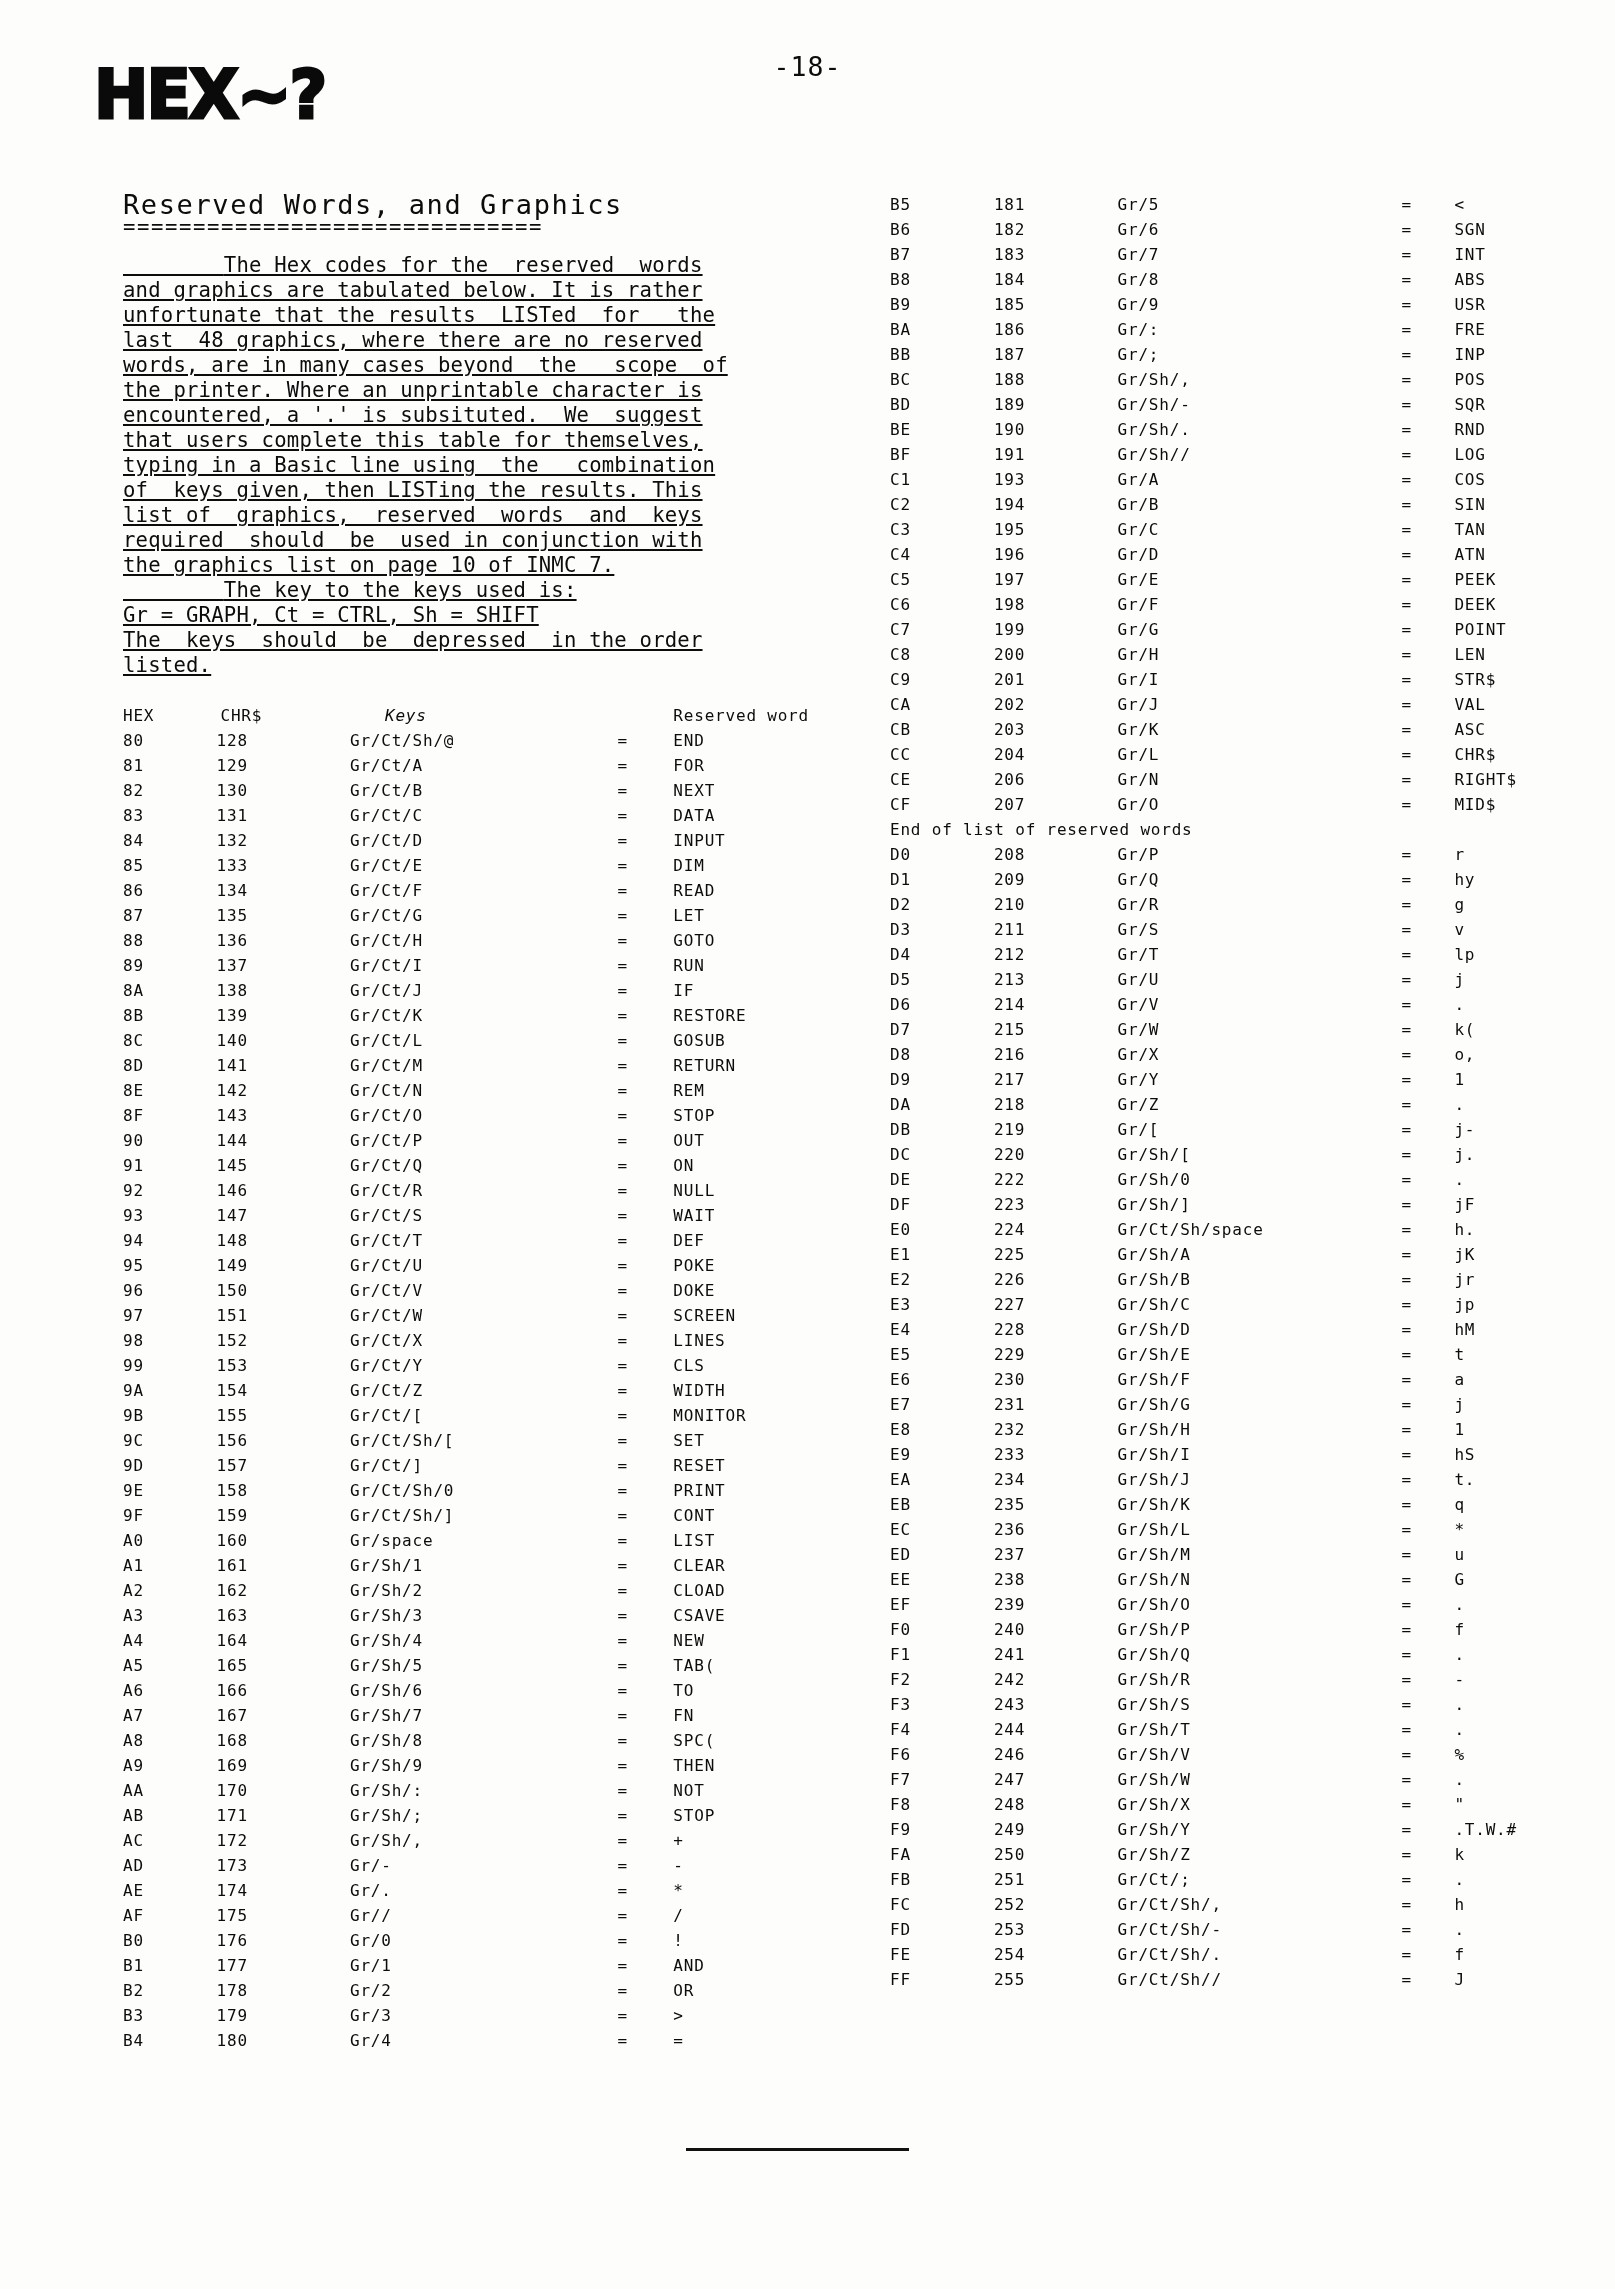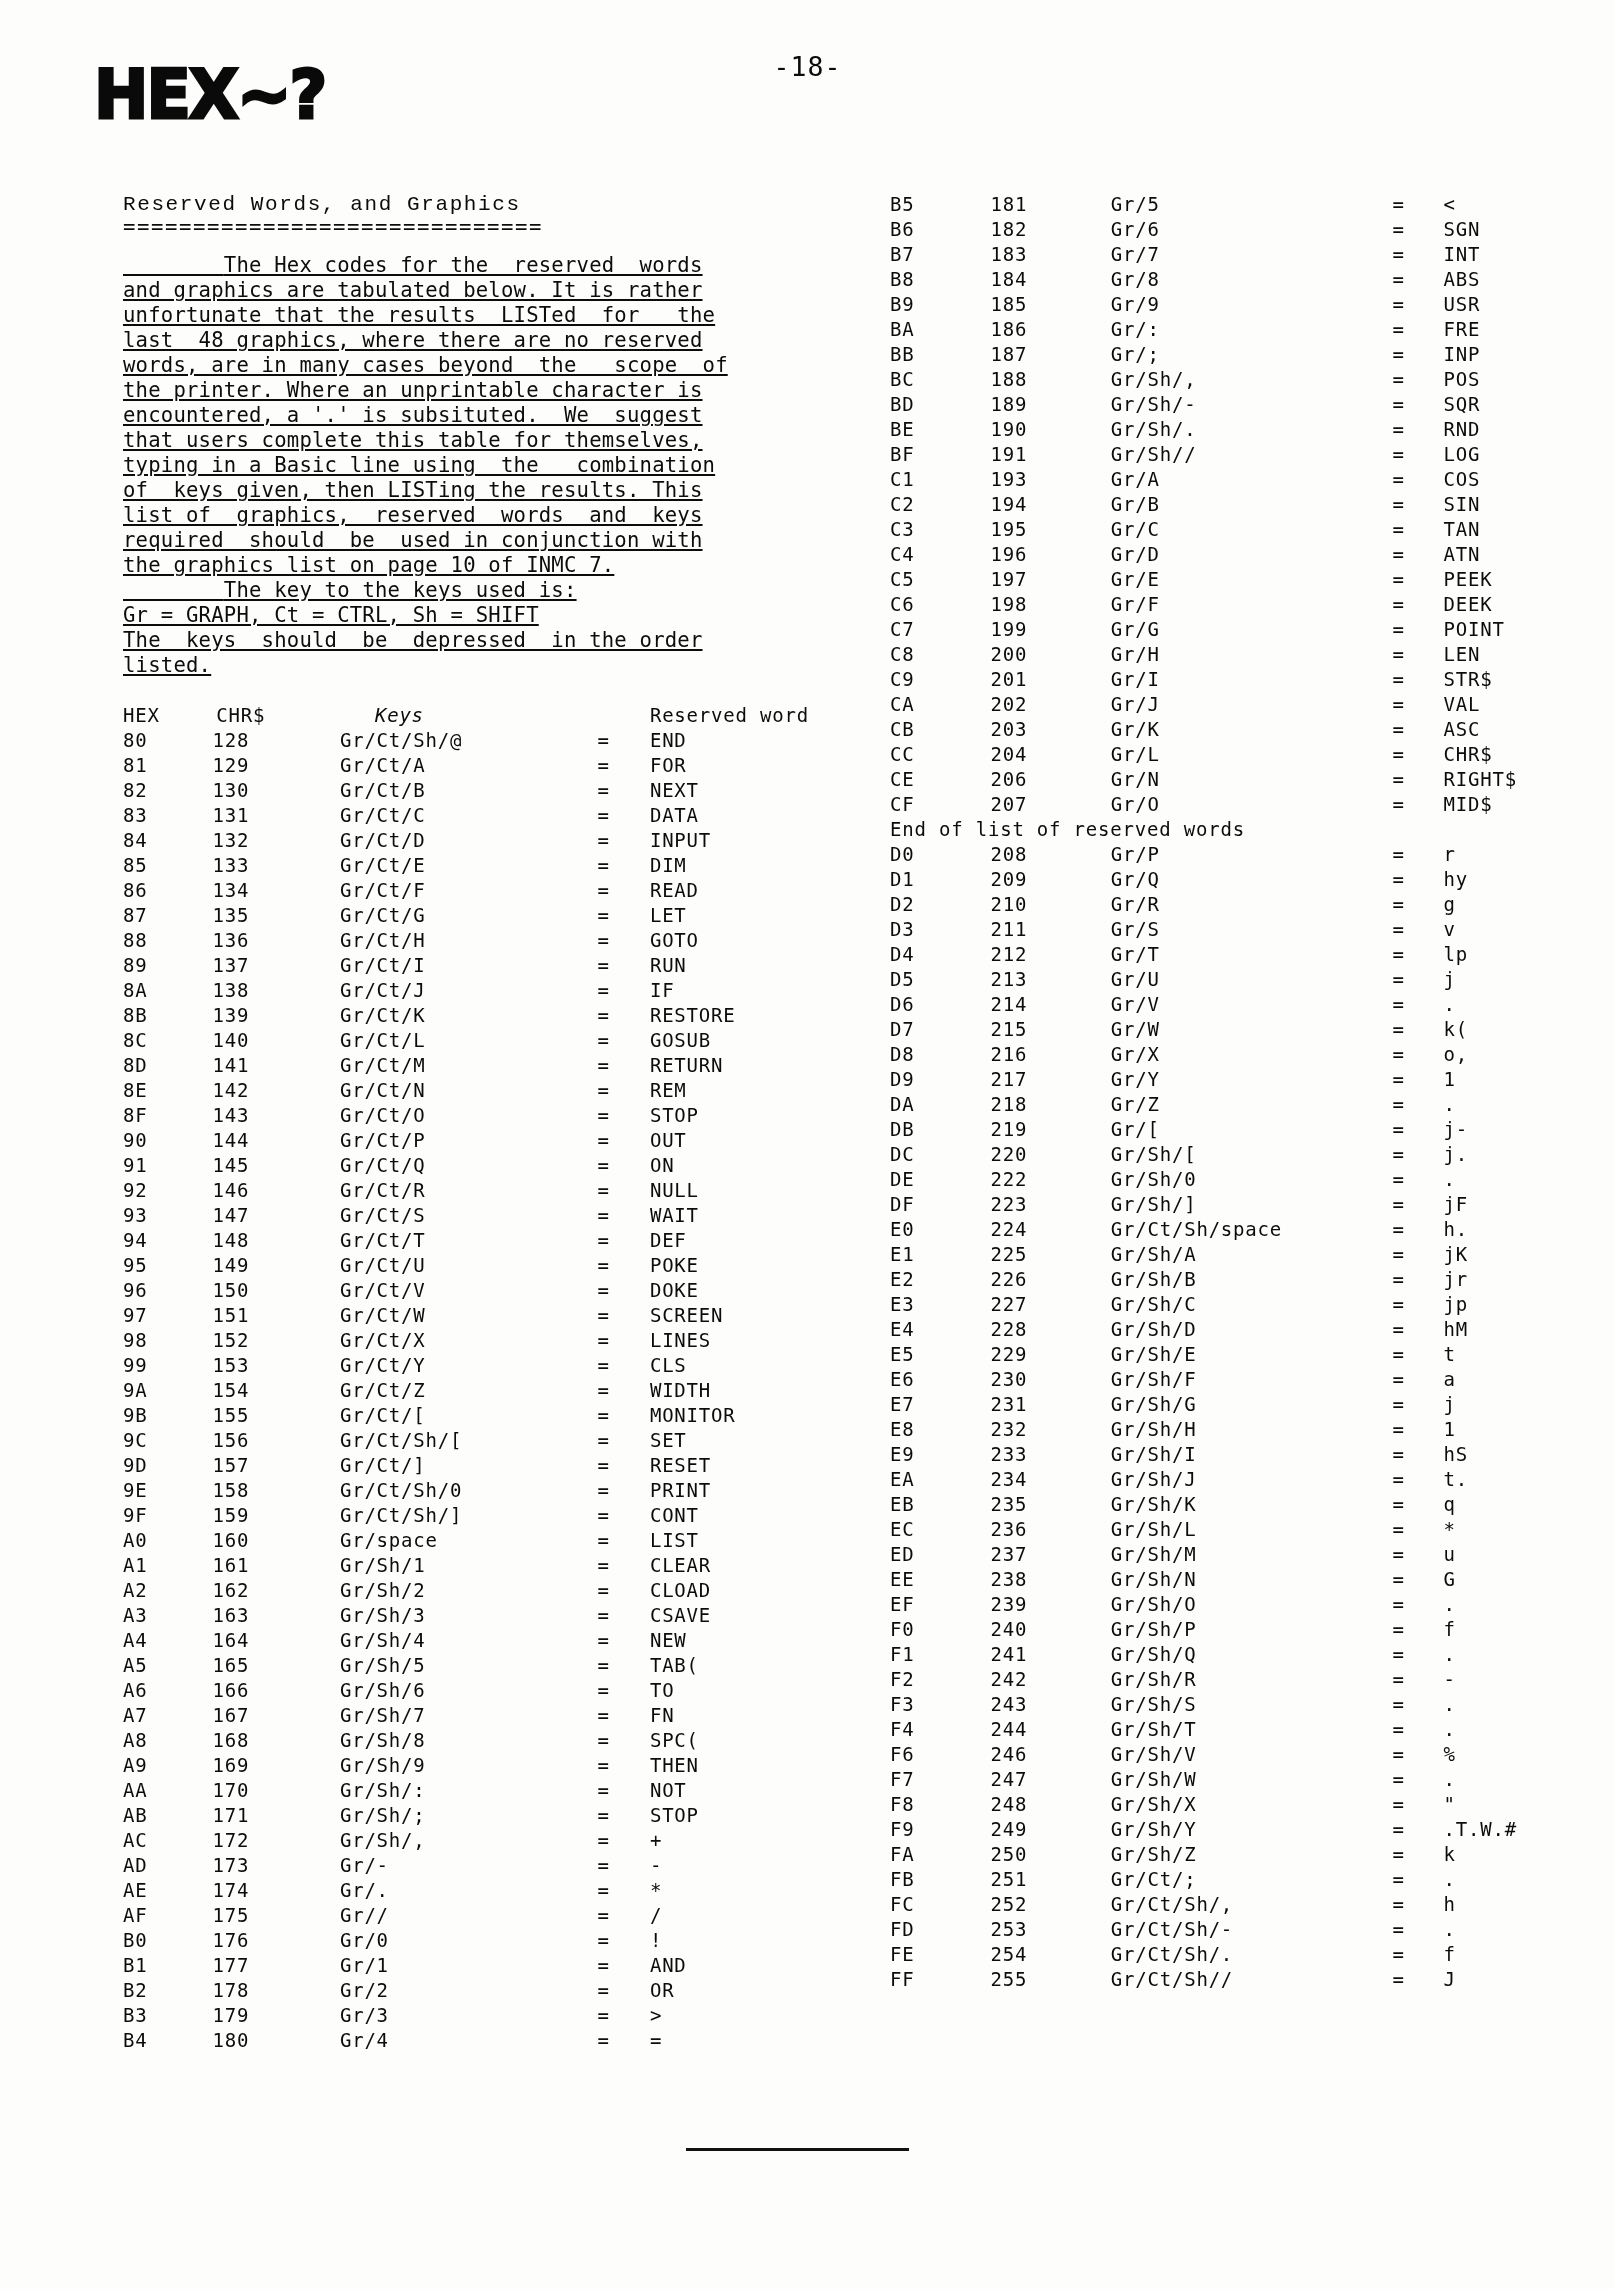--- a/index.html
+++ b/index.html
@@ -62,25 +62,24 @@
     width: 686px;
   }
   #right-col {
     position: absolute;
     left: 890px;
     top: 0;
     width: 627px;
   }
 
   .sec-title {
-    font-size: 21px;
+    font-size: 27px;
     letter-spacing: 1.6px;
     line-height: 25.5px;
     white-space: pre;
-    font-family: Liberation Mono, monospace;
   }
   .sec-rule {
     font-size: 20.6px;
     letter-spacing: 1.6px;
     line-height: 19.6px;
     white-space: pre;
     margin-bottom: 15.7px;
   }
 
   .para {
@@ -90,21 +89,21 @@
     white-space: pre-wrap;
     text-align: left;
     text-decoration: underline;
   }
 
   .para-block { margin-bottom: 0px; }
 
   
   table.codes {
     border-collapse: collapse;
-    font-size: 19px;
+    font-size: 16px;
     line-height: 25px;
     letter-spacing: 0.8px;
     table-layout: fixed;
   }
   table.codes td {
     padding: 0;
     vertical-align: top;
     white-space: pre;
   }
   .c-hex   { width: 106px; }

